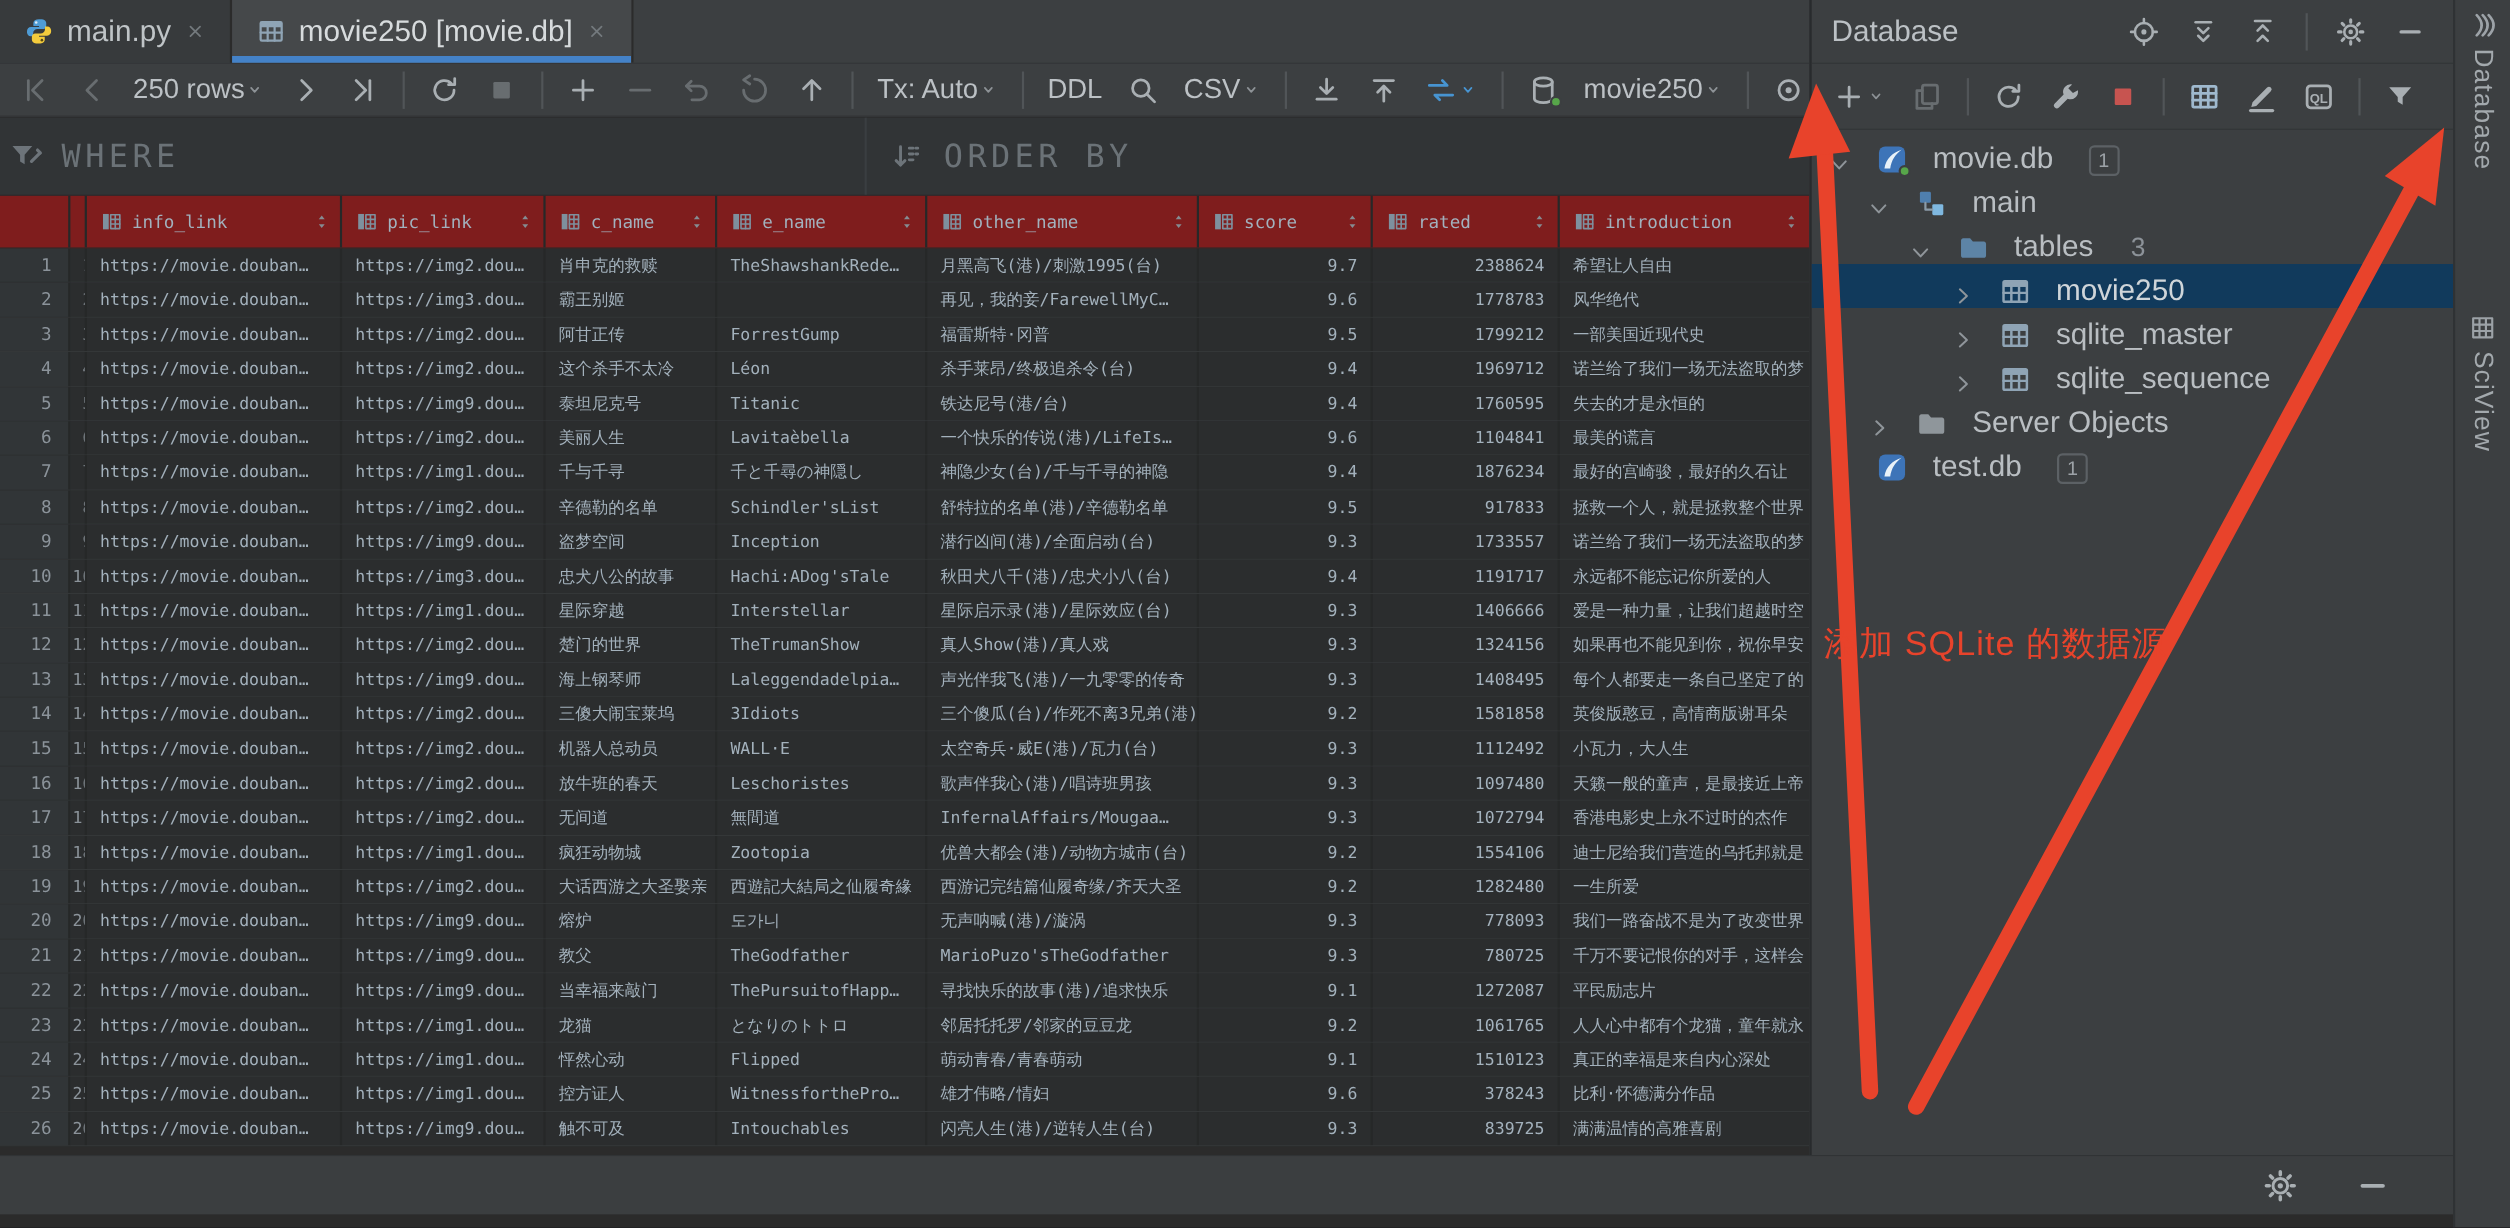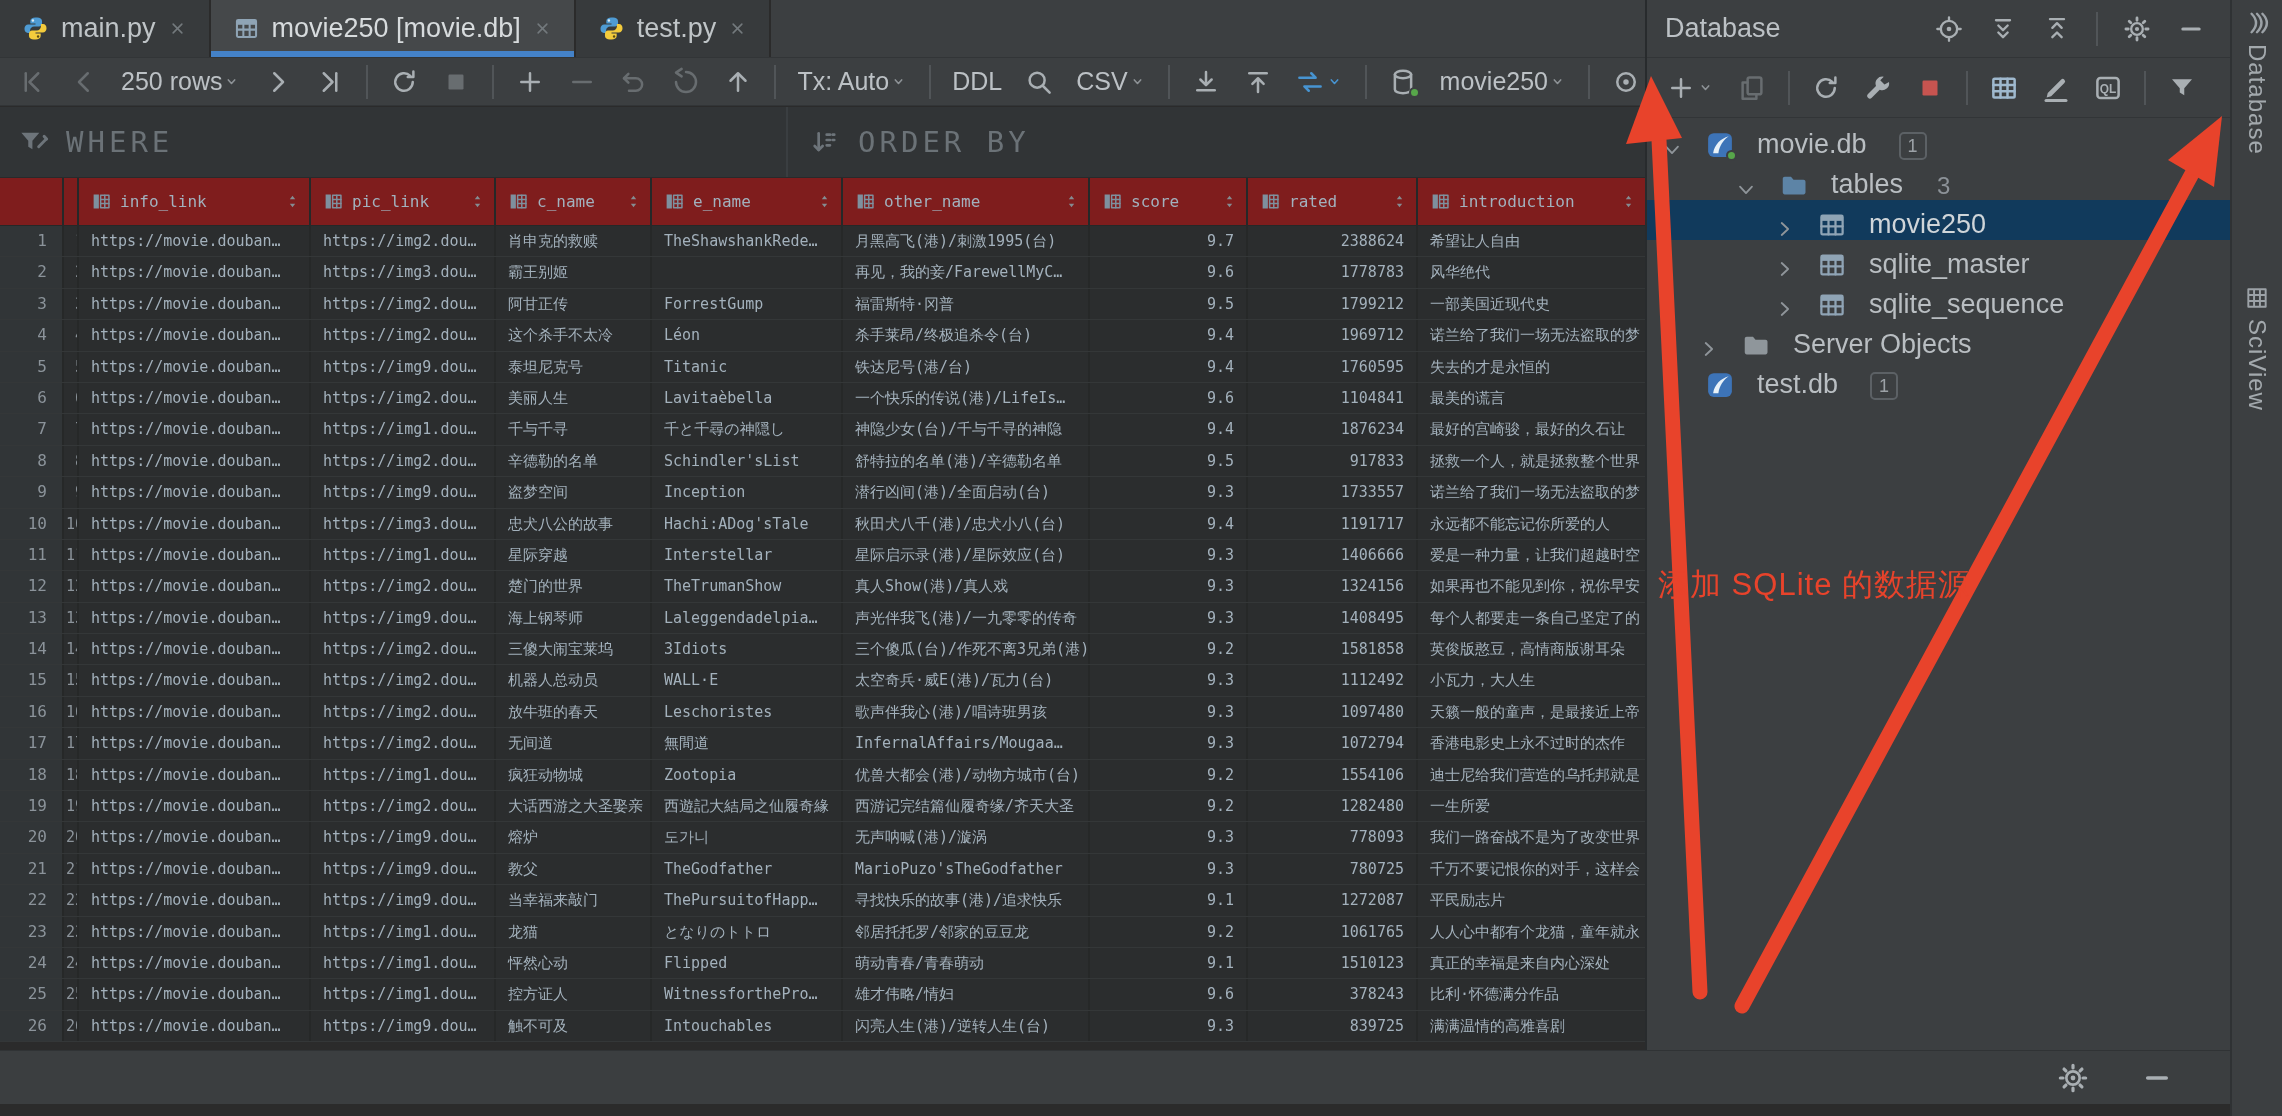--- a/index.html
+++ b/index.html
@@ -26,21 +26,21 @@
   .icn.close svg{width:19px;height:19px;}
   .icn.tabicon svg{width:27px;height:27px;}
   .dim .icn,.icn.dim{color:#686D70;}
   .accent .icn,.icn.accent{color:#4794D1;}
   .red .icn,.icn.red{color:#C75450;}
   .steel .icn,.icn.steel{color:#9FB9CE;}
   .icn-wrap{position:relative;display:inline-flex;}
   .gdot{position:absolute;right:-2px;bottom:-1px;width:11px;height:11px;border-radius:50%;background:#57A64A;border:2px solid #3C3F41;}
   
   #filterbar{position:absolute;left:0;top:107px;width:100%;height:71px;background:#313436;display:flex;border-bottom:1px solid #282A2B;}
-  .fsec{display:flex;align-items:center;gap:16px;padding-left:18px;color:#6D747A;}
+  .fsec{display:flex;align-items:center;gap:16px;padding-left:8px;color:#6D747A;}
   .fsec .icn{color:#6D747A;}
   .fsec .icn svg{width:32px;height:32px;}
   #where-sec{width:788px;border-right:2px solid #3A3E41;}
   #order-sec{flex:1;padding-left:22px;}
   .flabel{font-family:"DejaVu Sans Mono",monospace;font-size:29px;letter-spacing:4px;color:#6B7277;}
   
   #ghead{position:absolute;left:0;top:178px;width:100%;height:48px;background:#7f1d1d;display:flex;border-bottom:1px solid #262828;}
   .th{display:flex;align-items:center;gap:8px;padding:0 8px 0 12px;border-right:2px solid #262828;overflow:hidden;flex:none;}
   .th-label{font-family:"DejaVu Sans Mono",monospace;font-size:16px;color:#A2B1BD;white-space:pre;flex:1;}
   .th .icn svg{width:21px;height:21px;}
@@ -119,36 +119,20 @@
               <path d="M3.5 13h17M9.2 8.7v10.8M14.8 8.7v10.8" stroke="#8FA4B5" stroke-width="1.8" fill="none"></path>
             </svg>
           </span>
           <span class="tab-label">movie250 [movie.db]</span>
           <span class="icn close">
             <svg viewBox="0 0 24 24" fill="none" stroke="currentColor" stroke-width="2" stroke-linecap="round" stroke-linejoin="round">
               <path d="M6.5 6.5l11 11M17.5 6.5l-11 11"></path>
             </svg>
           </span>
         </div>
-        <div class="tab">
-          <span class="icn tabicon">
-            <svg viewBox="0 0 24 24" fill="none" stroke="currentColor" stroke-width="2" stroke-linecap="round" stroke-linejoin="round">
-              <path fill="#4E9BD4" stroke="none" d="M11.9 2.2c-2.7 0-4.5 1.2-4.5 3.1v2.3h4.6v.9H5.5c-1.9 0-3.3 1.6-3.3 3.8 0 2.2 1.2 3.7 3.1 3.7h1.9v-2.3c0-2 1.6-3.5 3.6-3.5h4.3c1.5 0 2.7-1.2 2.7-2.8V5.3c0-1.9-2-3.1-4.2-3.1z"></path>
-              <circle cx="9.7" cy="4.9" r="1.05" fill="#DDEBF5" stroke="none"></circle>
-              <path fill="#F3CB3C" stroke="none" d="M12.1 21.8c2.7 0 4.5-1.2 4.5-3.1v-2.3H12v-.9h6.5c1.9 0 3.3-1.6 3.3-3.8 0-2.2-1.2-3.7-3.1-3.7h-1.9v2.3c0 2-1.6 3.5-3.6 3.5h-4.3c-1.5 0-2.7 1.2-2.7 2.8v2.1c0 1.9 2 3.1 4.2 3.1z"></path>
-              <circle cx="14.3" cy="19.1" r="1.05" fill="#5A4A12" stroke="none"></circle>
-            </svg>
-          </span>
-          <span class="tab-label">test.py</span>
-          <span class="icn close">
-            <svg viewBox="0 0 24 24" fill="none" stroke="currentColor" stroke-width="2" stroke-linecap="round" stroke-linejoin="round">
-              <path d="M6.5 6.5l11 11M17.5 6.5l-11 11"></path>
-            </svg>
-          </span>
-        </div>
       </div>
     <div id="toolbar">
         <span class="tb-btn dim">
           <span class="icn">
             <svg viewBox="0 0 24 24" fill="none" stroke="currentColor" stroke-width="2" stroke-linecap="round" stroke-linejoin="round">
               <path d="M7 5v14"></path>
               <path d="M17 5l-7 7 7 7"></path>
             </svg>
           </span>
         </span>
@@ -941,20 +925,35 @@
               <svg viewBox="0 0 24 24" fill="none" stroke="currentColor" stroke-width="2" stroke-linecap="round" stroke-linejoin="round">
                 <rect x="2.5" y="2.5" width="19" height="19" rx="4.5" fill="#3D74B8" stroke="none"></rect>
                 <path d="M6.5 18.5C7.6 11.5 12.5 6.8 19 4.9c-4.6 3.3-7.4 7.6-8.3 13.6z" fill="#E8F1F8" stroke="none"></path>
               </svg>
             </span>
             <i class="gdot"></i>
           </span>
           <span class="trow-label">movie.db</span>
           <span class="badge">1</span>
         </div>
+        <div class="trow" style="padding-left: 50px;">
+          <span class="chev">
+            <svg viewBox="0 0 24 24" fill="none" stroke="currentColor" stroke-width="2" stroke-linecap="round" stroke-linejoin="round">
+              <path d="M5.5 9.5l6.5 7 6.5-7"></path>
+            </svg>
+          </span>
+          <span class="icn">
+            <svg viewBox="0 0 24 24" fill="none" stroke="currentColor" stroke-width="2" stroke-linecap="round" stroke-linejoin="round">
+              <rect x="3.5" y="3.5" width="8" height="8" rx="1" fill="#4F7FAE" stroke="none"></rect>
+              <rect x="12.5" y="12.5" width="8" height="8" rx="1" fill="#7FB8E0" stroke="none"></rect>
+              <path d="M7.5 11.5v5h5" stroke="#8A9BA8" stroke-width="1.6"></path>
+            </svg>
+          </span>
+          <span class="trow-label">main</span>
+        </div>
         <div class="trow" style="padding-left: 88px;">
           <span class="chev">
             <svg viewBox="0 0 24 24" fill="none" stroke="currentColor" stroke-width="2" stroke-linecap="round" stroke-linejoin="round">
               <path d="M5.5 9.5l6.5 7 6.5-7"></path>
             </svg>
           </span>
           <span class="icn fol-blue">
             <svg viewBox="0 0 24 24" fill="none" stroke="currentColor" stroke-width="2" stroke-linecap="round" stroke-linejoin="round">
               <path d="M3 7c0-1 .7-1.7 1.6-1.7h5l2 2.4h8c.9 0 1.6.7 1.6 1.7v8.4c0 1-.7 1.7-1.6 1.7H4.6c-.9 0-1.6-.7-1.6-1.7z" fill="currentColor" stroke="none"></path>
             </svg>

